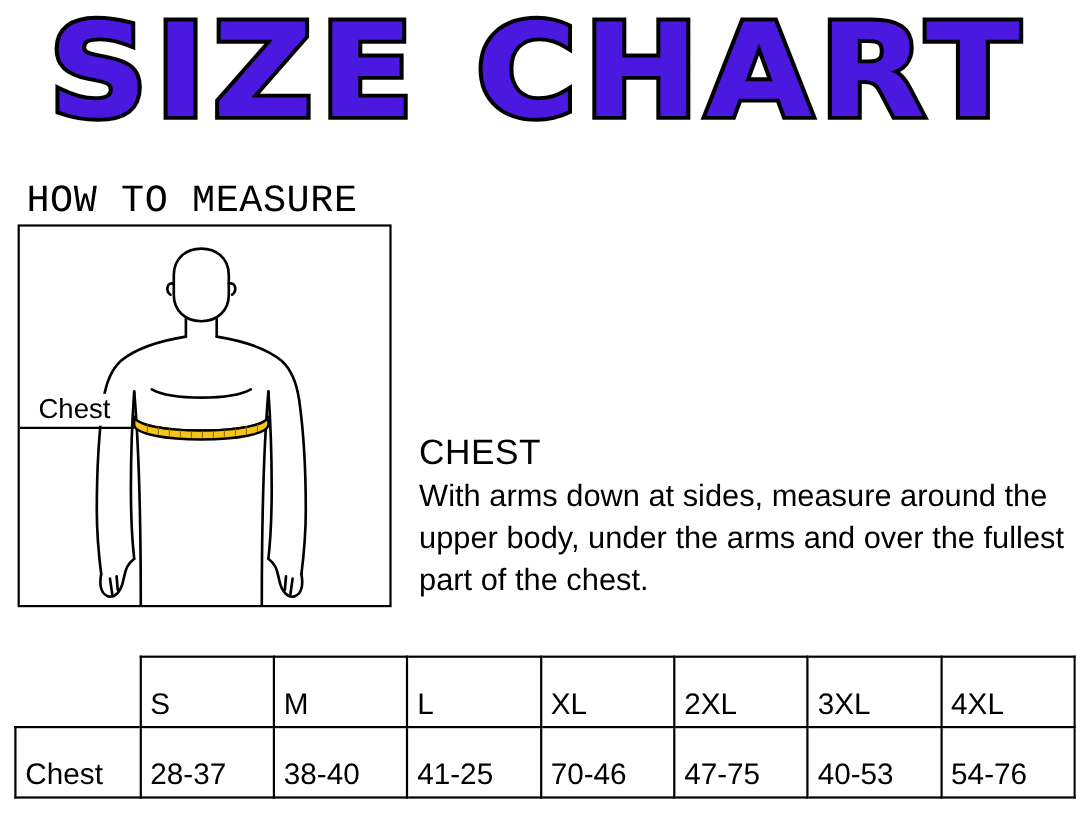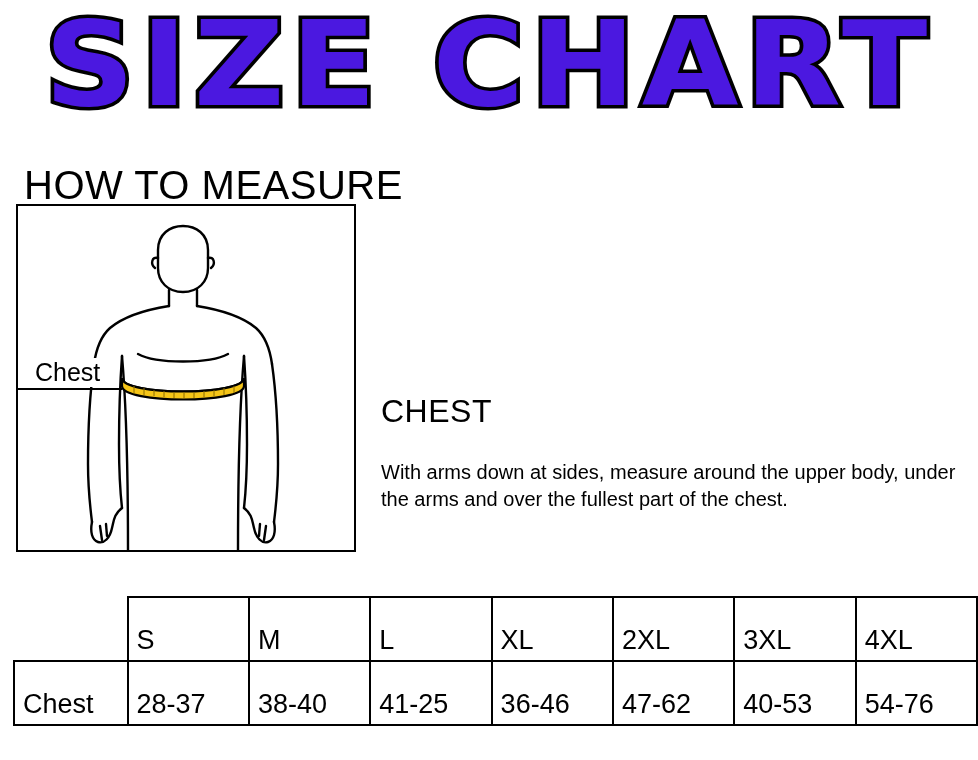--- a/index.html
+++ b/index.html
@@ -34,22 +34,22 @@
     white-space: nowrap;
     transform: scaleX(1.06);
     transform-origin: center top;
   }
 
   
   .how-to {
     position: absolute;
     left: 24px;
     top: 163px;
-    font-size: 40px;
-    font-family: Liberation Sans, sans-serif;
+    font-size: 35px;
+    font-family: Liberation Mono, monospace;
     letter-spacing: 0.5px;
     text-align: right;
   }
 
   
   .figure-box {
     position: absolute;
     left: 16px;
     top: 204px;
     width: 340px;
@@ -74,23 +74,23 @@
   .desc-title {
     position: absolute;
     left: 381px;
     top: 393px;
     font-size: 32px;
     letter-spacing: 0.5px;
   }
   .desc-body {
     position: absolute;
     left: 381px;
-    top: 459px;
+    top: 432px;
     width: 590px;
-    font-size: 20px;
+    font-size: 28px;
     line-height: 1.36;
   }
 
   
   .size-table {
     position: absolute;
     left: 13px;
     top: 596px;
     border-collapse: collapse;
     font-size: 27px;
@@ -194,19 +194,19 @@
     <td class="sizecell">XL</td>
     <td class="sizecell">2XL</td>
     <td class="sizecell">3XL</td>
     <td class="sizecell">4XL</td>
   </tr>
   <tr>
     <td class="rowhead">Chest</td>
     <td class="sizecell">28-37</td>
     <td class="sizecell">38-40</td>
     <td class="sizecell">41-25</td>
-    <td class="sizecell">36-46</td>
-    <td class="sizecell">47-62</td>
+    <td class="sizecell">70-46</td>
+    <td class="sizecell">47-75</td>
     <td class="sizecell">40-53</td>
     <td class="sizecell">54-76</td>
   </tr>
 </tbody>
   </table>
 
 </body></html>

